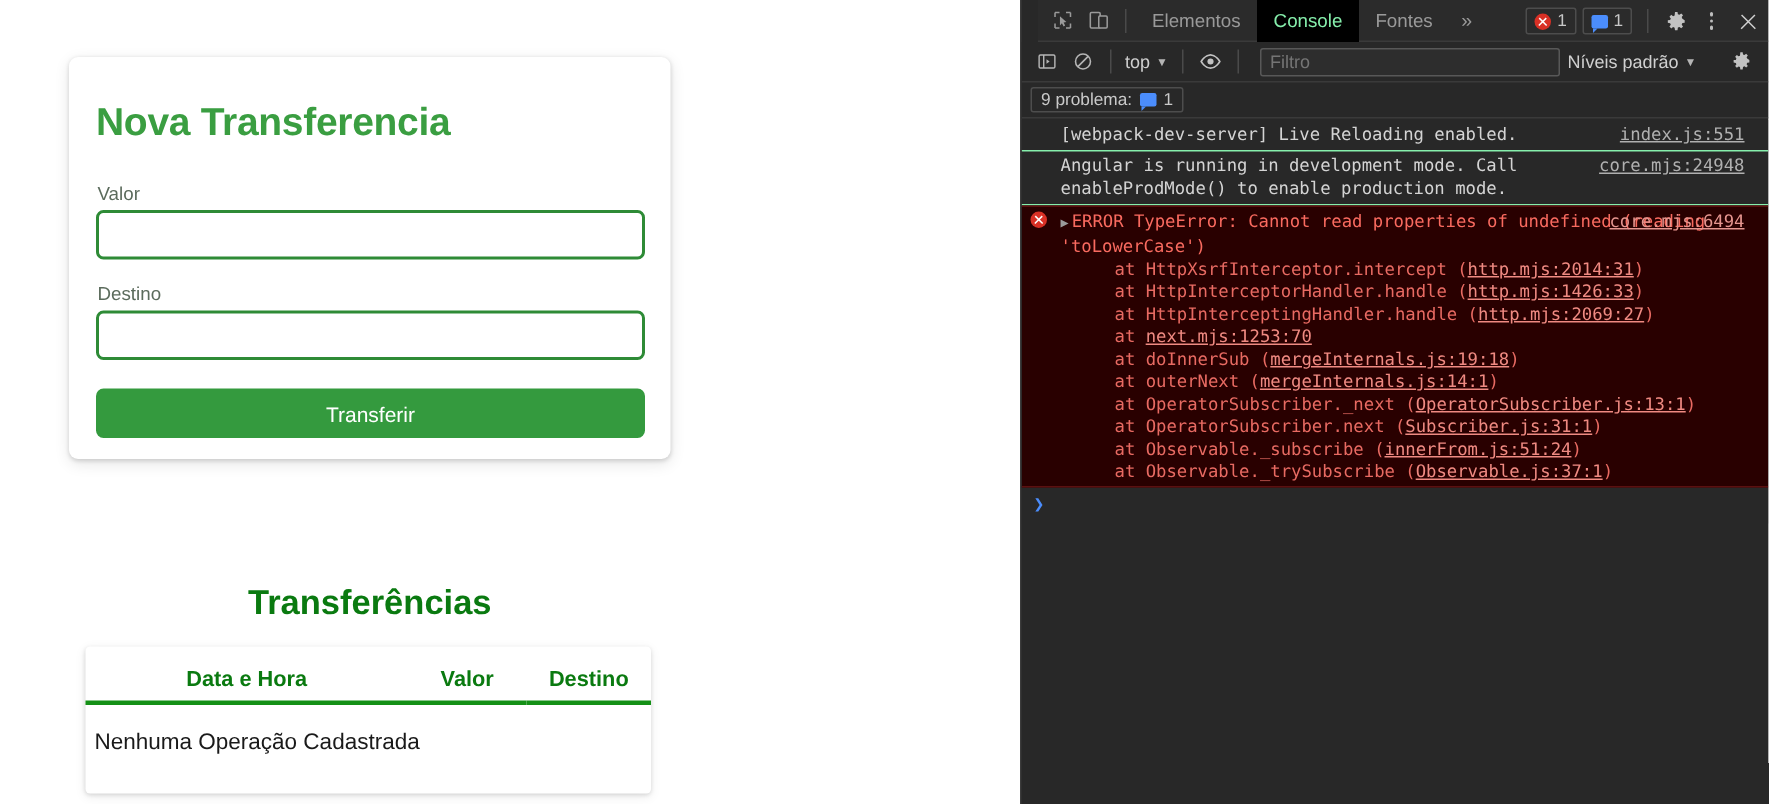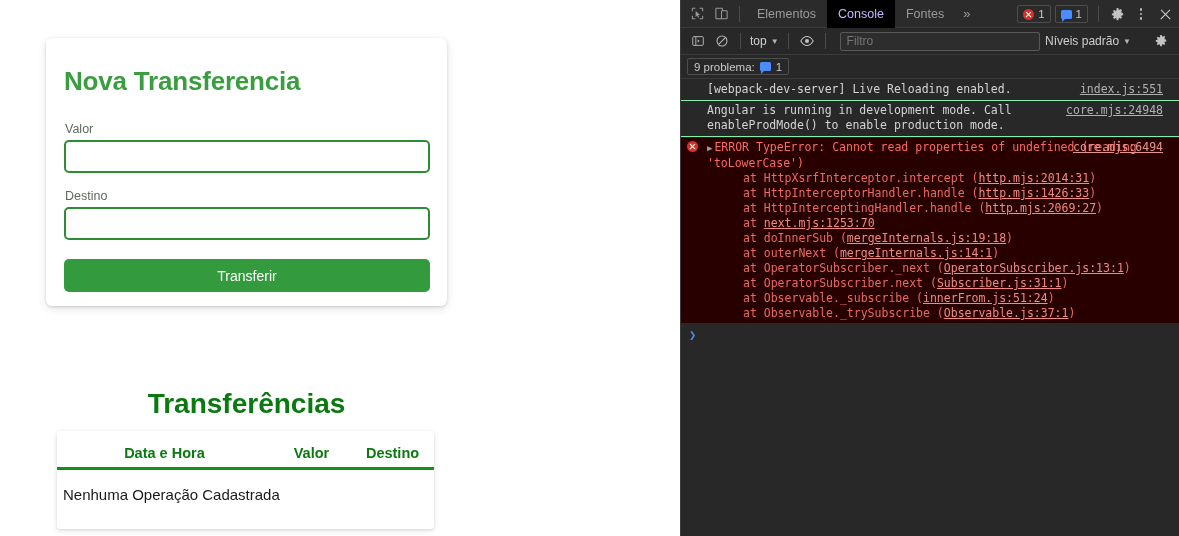--- a/index.html
+++ b/index.html
@@ -63,21 +63,21 @@
     border: none; border-radius: 5px;
     color: #ffffff; font-size: 14px;
     font-family: "Liberation Sans", sans-serif;
     cursor: pointer;
   }
 
   
   #list-title {
     position: absolute; left: 0; top: 388px; width: 493px;
     text-align: center;
-    font-size: 28px; font-weight: bold;
+    font-size: 23px; font-weight: bold;
     color: #0a7a10;
   }
   #list-card {
     left: 57px; top: 431px; width: 377px; height: 98px;
     border-radius: 3px;
     box-shadow: 0 1px 3px rgba(0,0,0,0.13), 0 2px 8px rgba(0,0,0,0.07);
   }
   #transfers-table {
     width: 100%; border-collapse: separate; border-spacing: 0;
     table-layout: fixed;
@@ -111,39 +111,40 @@
   }
 
   
   #dt-tabbar {
     display: flex; align-items: center;
     height: 28px;
     background: #2b2b2b;
     border-bottom: 1px solid #3a3a3a;
     padding-left: 4px;
     position: relative;
+    margin-left: 11px;
   }
   .dt-iconbtn {
     width: 24px; height: 24px;
     display: flex; align-items: center; justify-content: center;
     cursor: pointer; flex: none;
   }
   .dt-sep {
     width: 1px; height: 16px; background: #4a4a4a;
     margin: 0 6px; flex: none;
   }
   .dt-tab {
     height: 28px; line-height: 28px;
     padding: 0 11px;
     font-size: 12.5px; color: #9a9a9a;
     cursor: pointer; flex: none;
     white-space: nowrap;
   }
   .dt-tab.active {
-    background: #000000; color: #c4b5fd;
+    background: #000000; color: #86efac;
   }
   #dt-overflow {
     padding: 0 8px; color: #9a9a9a; font-size: 13px; cursor: pointer;
     line-height: 28px;
   }
   #dt-tab-right {
     position: absolute; right: 2px; top: 0;
     display: flex; align-items: center; height: 28px;
   }
   .dt-badge {

